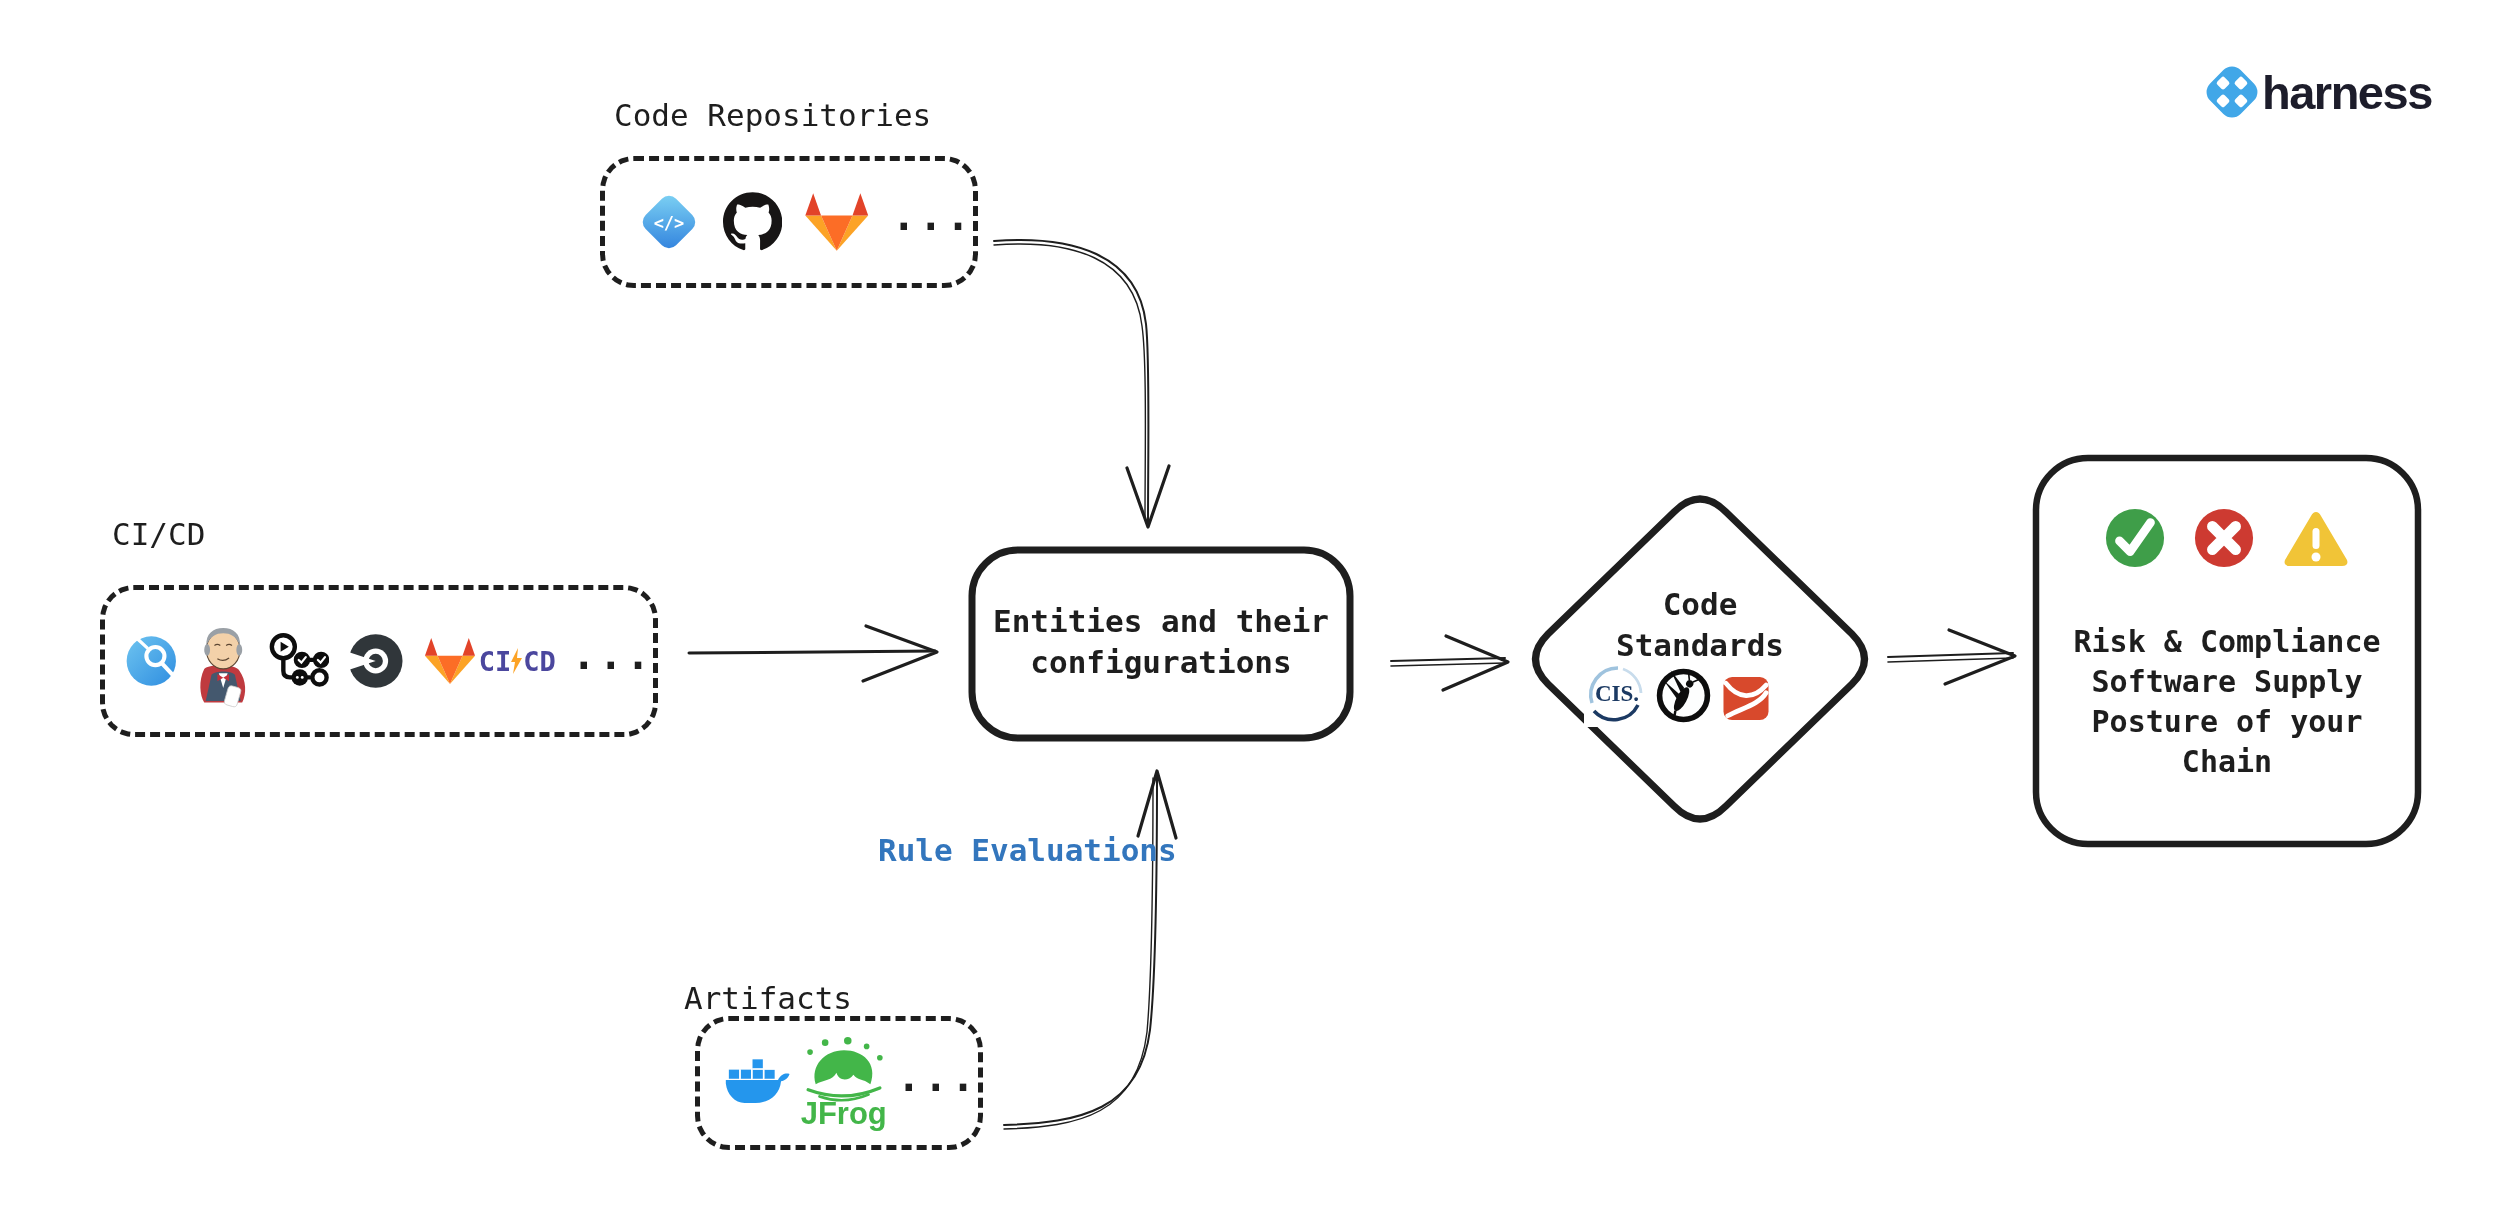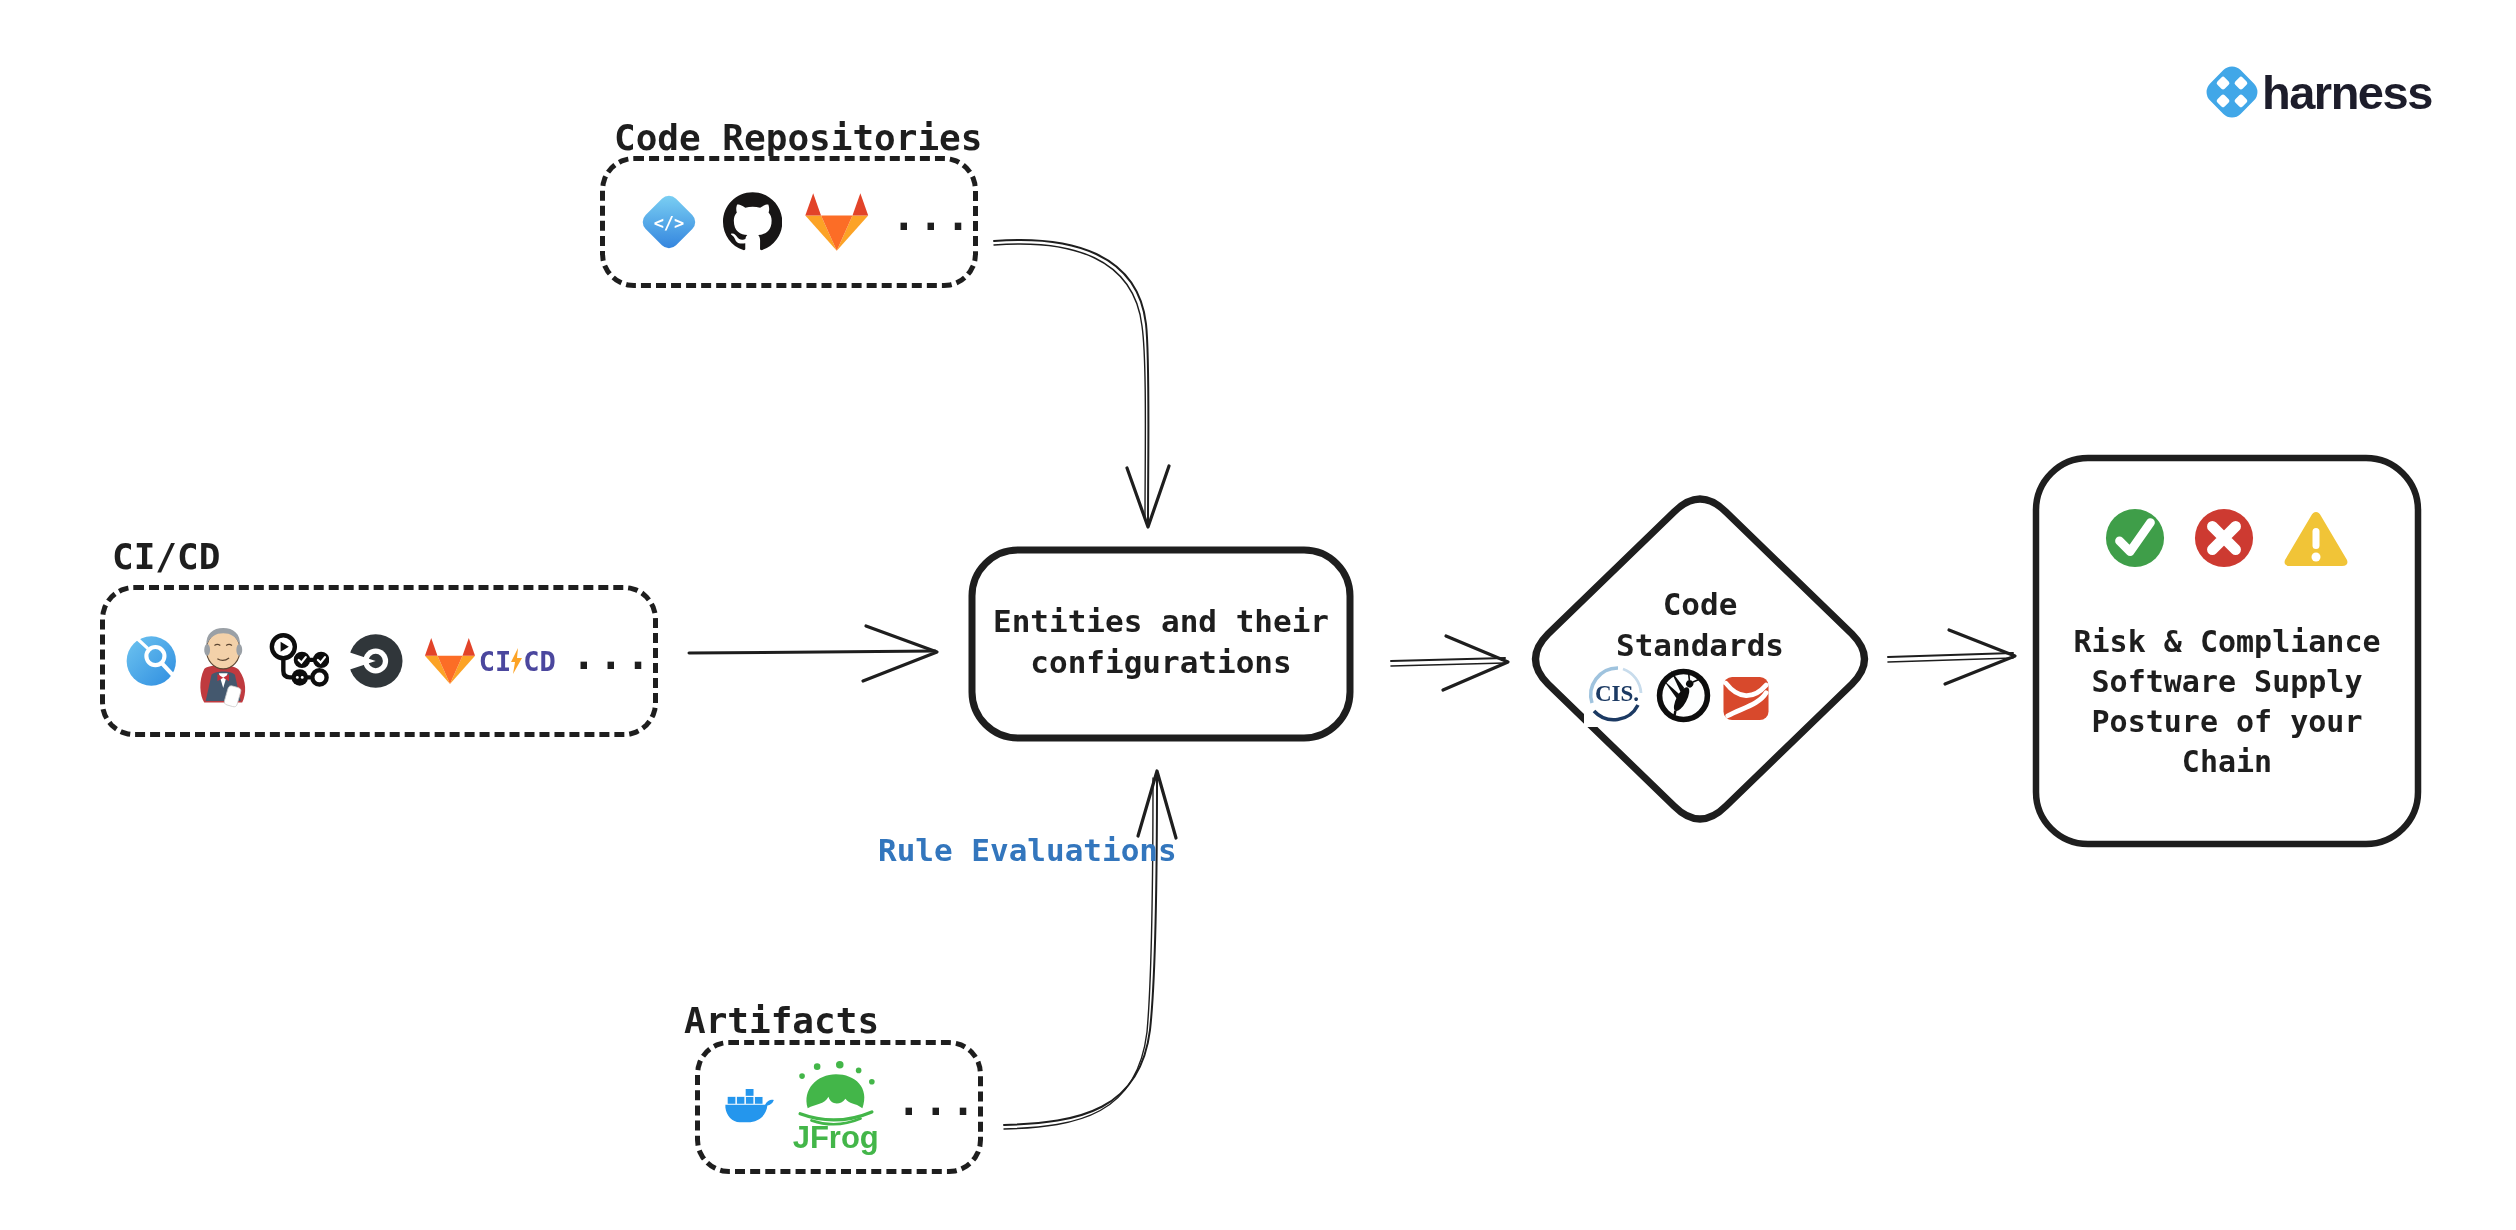--- a/index.html
+++ b/index.html
@@ -1,19 +1,19 @@
 <!DOCTYPE html>
 <html style="--ink: #1e1e1e; --panel: #e8f1fb; --panel-border: #d4d7db; --rule-blue: #3376bd; --brand-text: #1d1d2b; --harness-blue: #41a7e8; --indigo: #4b479e; --gitlab-red: #e24329; --gitlab-orange: #fc6d26; --gitlab-yellow: #fca326; --docker-blue: #2496ed; --jfrog-green: #43b649; --circleci-dark: #30363a; --cis-navy: #1c3a63; --cis-lightblue: #9fc3de; --ribbon-red: #d8492c; --pass-green: #3f9e49; --fail-red: #cd3a31; --warn-yellow: #f1c437;"><head>
 <meta charset="utf-8">
 <style>
   html,body{margin:0;padding:0;background:#fff;}
   .canvas{position:relative;width:2516px;height:1230px;background:#fff;overflow:hidden;
           font-family:"DejaVu Sans Mono","Liberation Mono",monospace;color:var(--ink,#1e1e1e);}
   .abs{position:absolute;}
-  .grp-label{font-size:36px;font-weight:700;color:var(--ink,#1e1e1e);white-space:nowrap;margin-top:20px;}
+  .grp-label{font-size:31px;font-weight:400;color:var(--ink,#1e1e1e);white-space:nowrap;}
   .dashed-box{border:5px dashed var(--ink,#1e1e1e);border-radius:34px;display:flex;align-items:center;background:#fff;box-sizing:border-box;}
   .dots{font-size:40px;font-weight:700;letter-spacing:3px;transform:translateY(-6px);align-self:center;}
   .panel{background:var(--panel,#e8f1fb);border:2px solid var(--panel-border,#d4d7db);border-radius:36px;box-sizing:border-box;}
   .rule-label{font-size:31px;font-weight:700;color:var(--rule-blue,#3376bd);}
   .node-text{font-size:31px;font-weight:600;line-height:41px;text-align:center;color:var(--ink,#1e1e1e);}
   .result-text{font-size:30px;font-weight:600;line-height:40px;text-align:center;color:var(--ink,#1e1e1e);}
   .brand{display:flex;align-items:center;gap:0;}
   .brand-text{font-family:"Liberation Sans",sans-serif;font-weight:700;font-size:47px;letter-spacing:-1.5px;color:var(--brand-text,#1d1d2b);}
   .icon-row{display:flex;align-items:center;justify-content:center;}
   .gl-cicd{display:flex;flex-direction:row;align-items:center;gap:2px;}
@@ -179,21 +179,21 @@
         <svg width="12" height="26" viewBox="0 0 12 26">
           <polygon points="7,0 0,14 4,14 2,26 11,10 6,10" style="fill:var(--gitlab-yellow,#fca326)"></polygon>
         </svg>
         <span>CD</span>
       </div>
     </div>
     <span class="dots">...</span>
   </div>
 
   <div class="abs grp-label" style="left:684px;top:980px;">Artifacts</div>
-  <div class="abs dashed-box" style="left:695px;top:1040px;width:288px;height:134px;padding-left:24px;gap:16px;">
+  <div class="abs dashed-box" style="left:695px;top:1016px;width:288px;height:134px;padding-left:24px;gap:8px;">
     <svg width="110" height="88" viewBox="0 0 110 86">
       <g style="fill:var(--docker-blue,#2496ed)">
         <path d="M3,38 L89,38 C94,28 102,26 108,28 C106,35 100,39 94,40 C92,62 74,76 52,76 L34,76 C18,76 5,62 3,44 Z"></path>
         <rect x="47" y="4" width="17" height="15"></rect>
         <rect x="8" y="21" width="17" height="15"></rect>
           <rect x="27.5" y="21" width="17" height="15"></rect>
         <rect x="47" y="21" width="17" height="15"></rect>
           <rect x="66.5" y="21" width="17" height="15"></rect>
       </g>
       <g stroke="#fff" stroke-width="2" fill="none">

